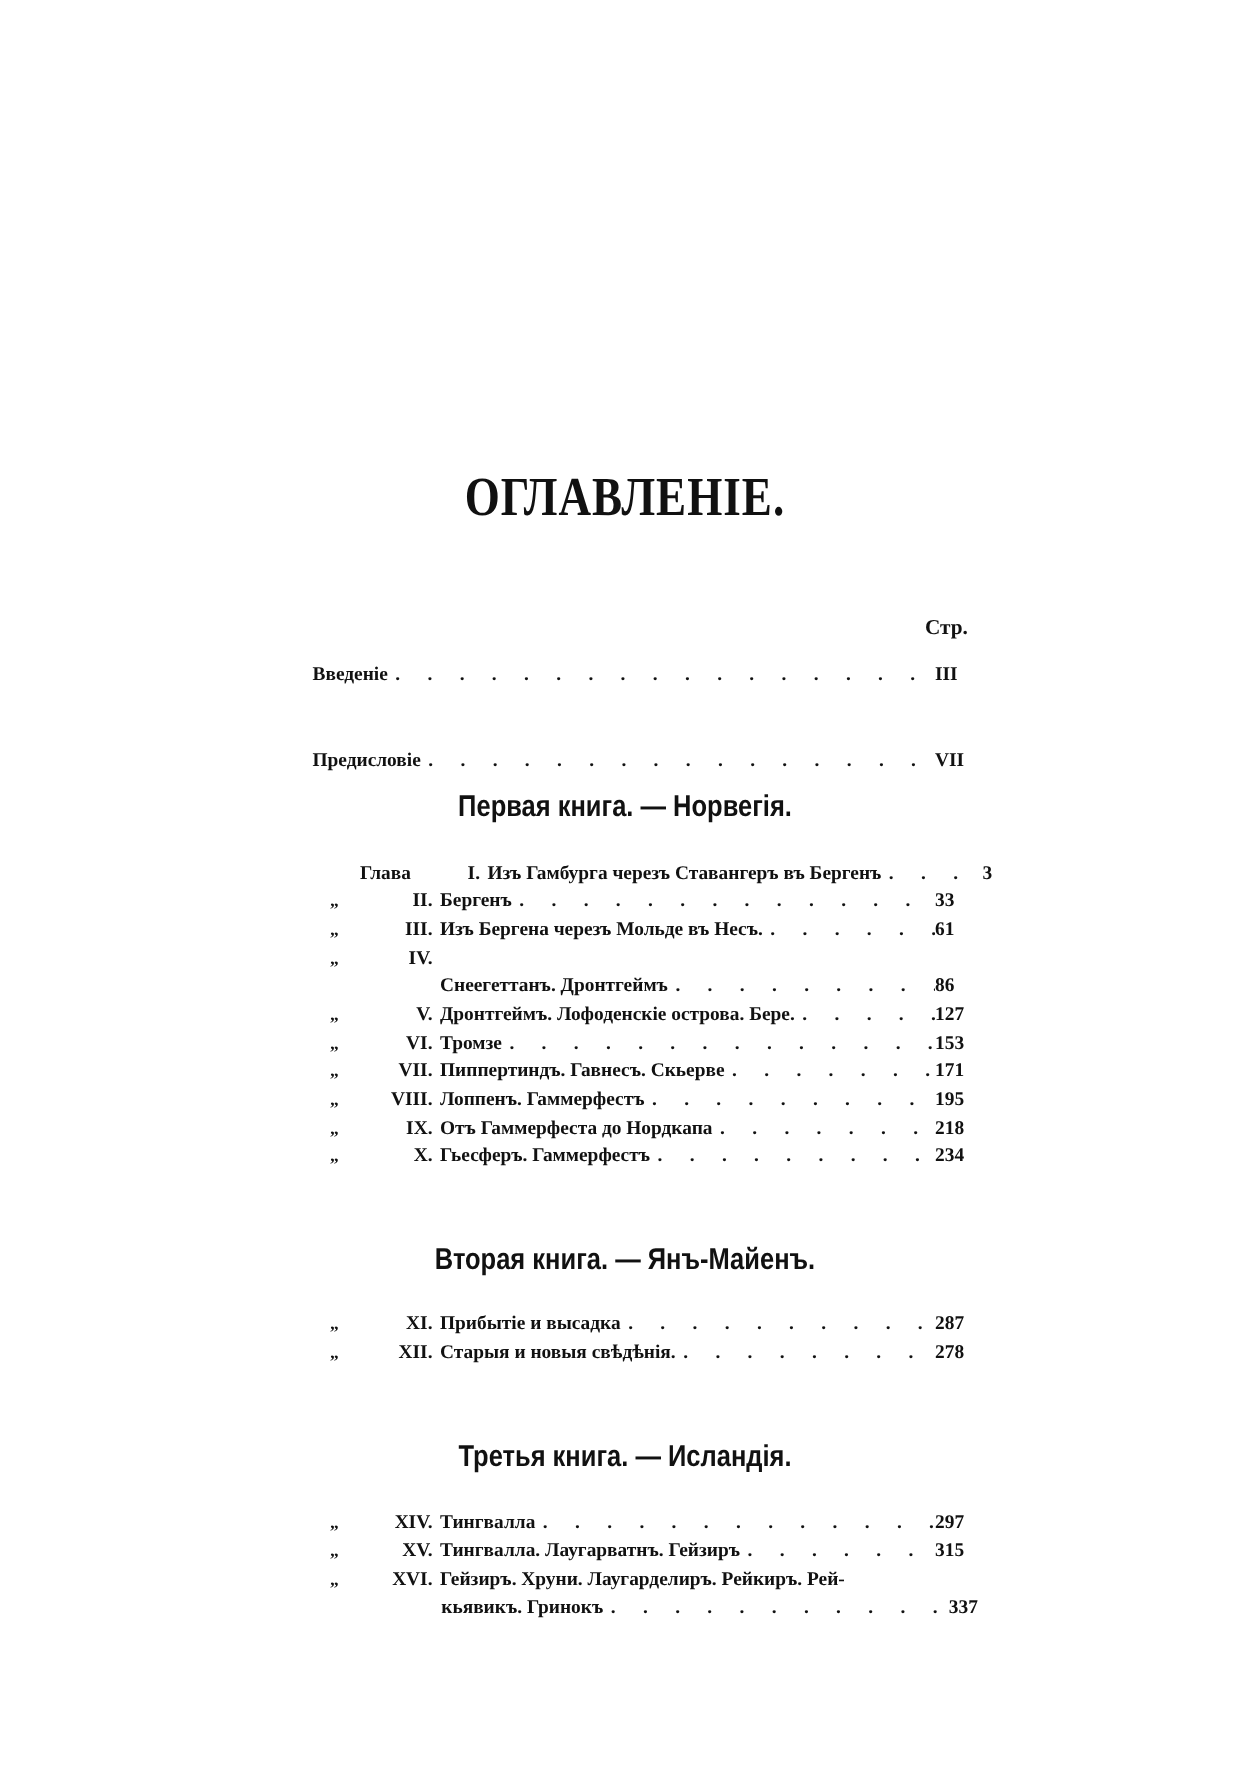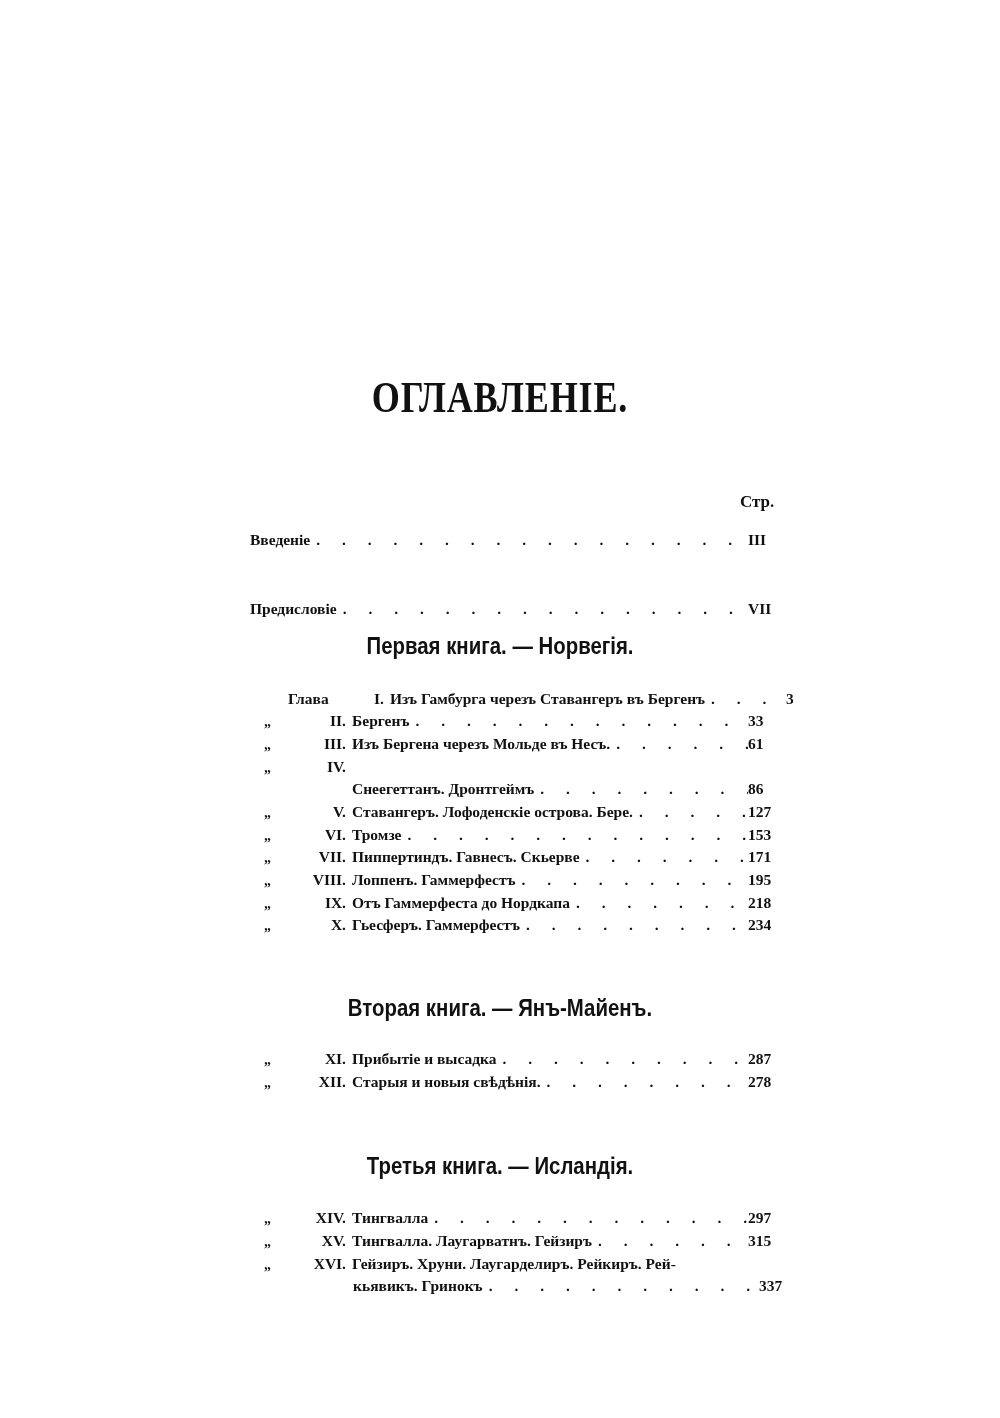--- a/index.html
+++ b/index.html
@@ -88,21 +88,21 @@
   <span class="num">IV.</span>
 </div>
 <div class="row" style="top:780px; left:352px; width:436px;">
   <span class="title">Снеегеттанъ. Дронтгеймъ</span>
   <span class="dots"></span>
   <span class="page">86</span>
 </div>
 <div class="row" style="top:803px;">
   <span class="prefix q">„</span>
   <span class="num">V.</span>
-  <span class="title">Ставангеръ. Лофоденскіе острова. Бере.</span>
+  <span class="title">Дронтгеймъ. Лофоденскіе острова. Бере.</span>
   <span class="dots"></span>
   <span class="page">127</span>
 </div>
 <div class="row" style="top:826px;">
   <span class="prefix q">„</span>
   <span class="num">VI.</span>
   <span class="title">Тромзе</span>
   <span class="dots"></span>
   <span class="page">153</span>
 </div>

